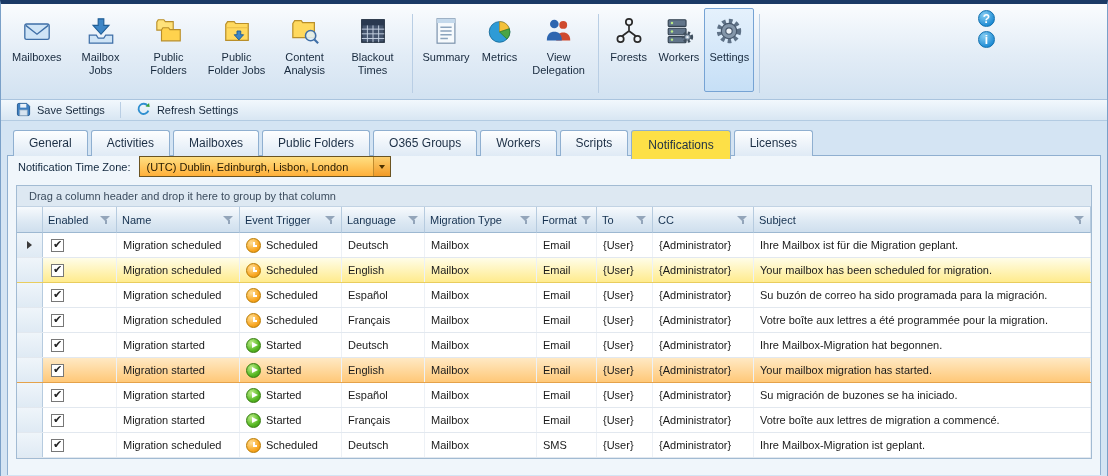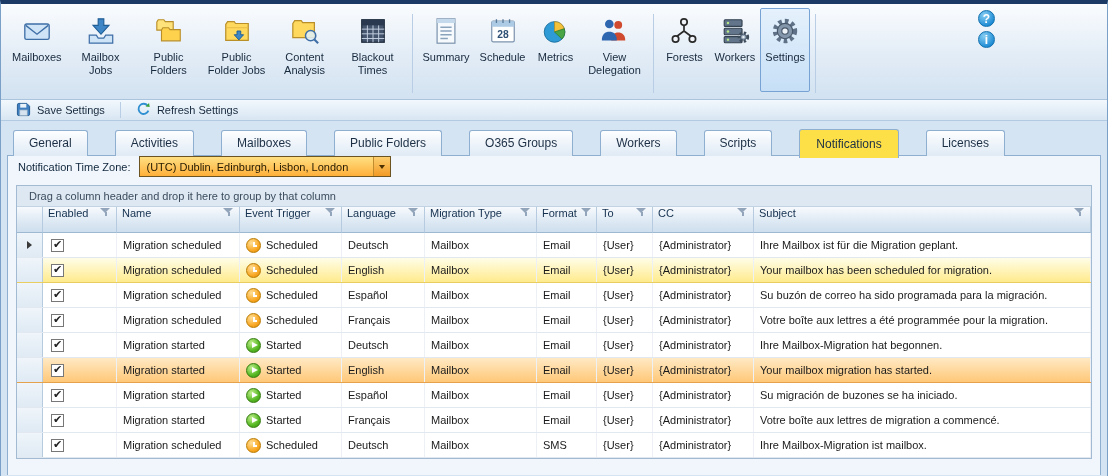--- a/index.html
+++ b/index.html
@@ -24,21 +24,21 @@
   .help-stack { position:absolute; right:112px; top:6px; display:flex; flex-direction:column; gap:4px; }
   .help-circle { width:17px; height:17px; border-radius:50%; color:#fff; font-weight:bold;
     font-size:12px; text-align:center; line-height:17px;
     background:radial-gradient(circle at 35% 28%, #86cdf2, #1d8bd4 75%); border:1px solid #1270ae; }
   
   .toolbar { height:21px; background:linear-gradient(#f2f8fd,#d8e6f3);
     border-bottom:1px solid #b3cbe2; display:flex; align-items:center; padding:0 8px; }
   .tb-btn { display:flex; align-items:center; gap:6px; padding:2px 7px; border-radius:2px; color:#17293d; }
   .tb-sep { width:1px; height:16px; background:#b9cee4; margin:0 8px; }
   
-  .tab-strip { display:flex; align-items:center; padding:9px 0 0 12px; height:34px; position:relative; z-index:3;gap:24px; }
+  .tab-strip { display:flex; align-items:flex-start; padding:9px 0 0 12px; height:34px; position:relative; z-index:3; }
   .tab { padding:5px 15px 6px; font-size:12px; color:#1c2f45;
     background:linear-gradient(#fdfeff,#dfeaf5); border:1px solid #8fafd0; border-bottom:none;
     border-radius:3px 3px 0 0; margin-right:3px; position:relative; }
   .tab.active { background:#fde047; padding:7px 16px 7px; margin-bottom:-1px; z-index:4; }
   .tab span { pointer-events:none; }
   
   .panel { margin:0 6px; border:1px solid #8fafd0; border-bottom:none;
     background:#f0f6fb; height:320px; position:relative; z-index:1; }
   .tz-row { display:flex; align-items:center; gap:8px; padding:0 10px 8px; color:#10263d; }
   .combo { width:252px; height:21px; border:1px solid #6b5422;
@@ -48,21 +48,21 @@
     background:linear-gradient(#fccf6e,#f29a26); border-left:1px solid #c08c2e;
     display:flex; align-items:center; justify-content:center; }
   .combo-arrow::after { content:''; border-left:3.5px solid transparent;
     border-right:3.5px solid transparent; border-top:4.5px solid #4a3000; }
   
   .grid { margin:0 8px; border:1px solid #a2bbd3; background:#fff; }
   .group-bar { height:21px; background:#dde8f2; border-bottom:1px solid #c2d3e4;
     display:flex; align-items:center; padding-left:12px; color:#3c4c5e; }
   .grid-cols { display:grid;
     grid-template-columns:26px 74px 123px 102px 83px 112px 60px 56px 101px minmax(0,1fr); }
-  .hcell { display:flex; align-items:flex-start; gap:4px; padding:0 5px; height:26px;
+  .hcell { display:flex; align-items:center; gap:4px; padding:0 5px; height:26px;
     background:linear-gradient(#f7fafd,#dce8f3 60%,#cfdfee);
     border-right:1px solid #b6cbdf; border-bottom:1px solid #9db8d1;
     color:#14304f; overflow:hidden; white-space:nowrap; }
   .filter-icon { margin-left:auto; width:11px; height:10px; position:relative; flex:0 0 auto; }
   .filter-icon::before { content:''; position:absolute; top:1px; left:0;
     border-left:5.5px solid transparent; border-right:5.5px solid transparent; border-top:5px solid #93a5ba; }
   .filter-icon::after { content:''; position:absolute; top:5px; left:4.5px; width:2px; height:4px; background:#93a5ba; }
   .grid-row { height:25px; border-bottom:1px solid #e2e8ef; background:#fff; }
   .grid-row.hl-yellow { background:linear-gradient(#fffde8,#ffeb8d); border-bottom-color:#e9cd5e; }
   .grid-row.hl-orange { background:linear-gradient(#ffe9c4,#ffc878); border-bottom-color:#e5a24a; }
@@ -161,31 +161,20 @@
       <span class="rb-icon">
         <svg width="30" height="30" viewBox="0 0 32 32">
             <rect x="6.5" y="3" width="19" height="26" fill="#f6fafd" stroke="#7d94ad" stroke-width="1.3"></rect>
             <rect x="6.5" y="3" width="19" height="4.5" fill="#c4d9ec"></rect>
             <path d="M10 12h12M10 16h12M10 20h12M10 24h8" stroke="#8aa3bd" stroke-width="1.4"></path>
           </svg>
       </span>
       <span class="rb-label">Summary</span>
     </div>
 
-    <div class="rb">
-      <span class="rb-icon">
-        <svg width="30" height="30" viewBox="0 0 32 32">
-            <rect x="4" y="5.5" width="24" height="22" rx="1.5" fill="#fff" stroke="#7d94ad" stroke-width="1.3"></rect>
-            <rect x="4" y="5.5" width="24" height="6" fill="#aecbe6"></rect>
-            <path d="M9 3.5v4M16 3.5v4M23 3.5v4" stroke="#5a7a9a" stroke-width="1.4"></path>
-            <text x="16" y="23.5" font-size="11" font-family="sans-serif" text-anchor="middle" fill="#2e5074" font-weight="bold">28</text>
-          </svg>
-      </span>
-      <span class="rb-label">Schedule</span>
-    </div>
 
     <div class="rb">
       <span class="rb-icon">
         <svg width="30" height="30" viewBox="0 0 32 32">
             <circle cx="15.5" cy="17" r="11" fill="#2e9bd6" stroke="#1c6f9e" stroke-width="1"></circle>
             <path d="M15.5 17V6a11 11 0 0 1 10.4 7.6z" fill="#f3c13a" stroke="#b78e1f" stroke-width="0.8"></path>
             <path d="M15.5 17l10.4-3.4a11 11 0 0 1-2.5 10.9z" fill="#4aa546" stroke="#2f7d2c" stroke-width="0.8"></path>
           </svg>
       </span>
       <span class="rb-label">Metrics</span>
@@ -612,20 +601,20 @@
     <div class="cell">
               <span>SMS</span>
             </div>
     <div class="cell">
               <span>{User}</span>
             </div>
     <div class="cell">
               <span>{Administrator}</span>
             </div>
     <div class="cell">
-              <span>Ihre Mailbox-Migration ist mailbox.</span>
+              <span>Ihre Mailbox-Migration ist geplant.</span>
             </div>
   </div>
         </div>
     </div>
   </div>
 
 </div>
 
 </body></html>

